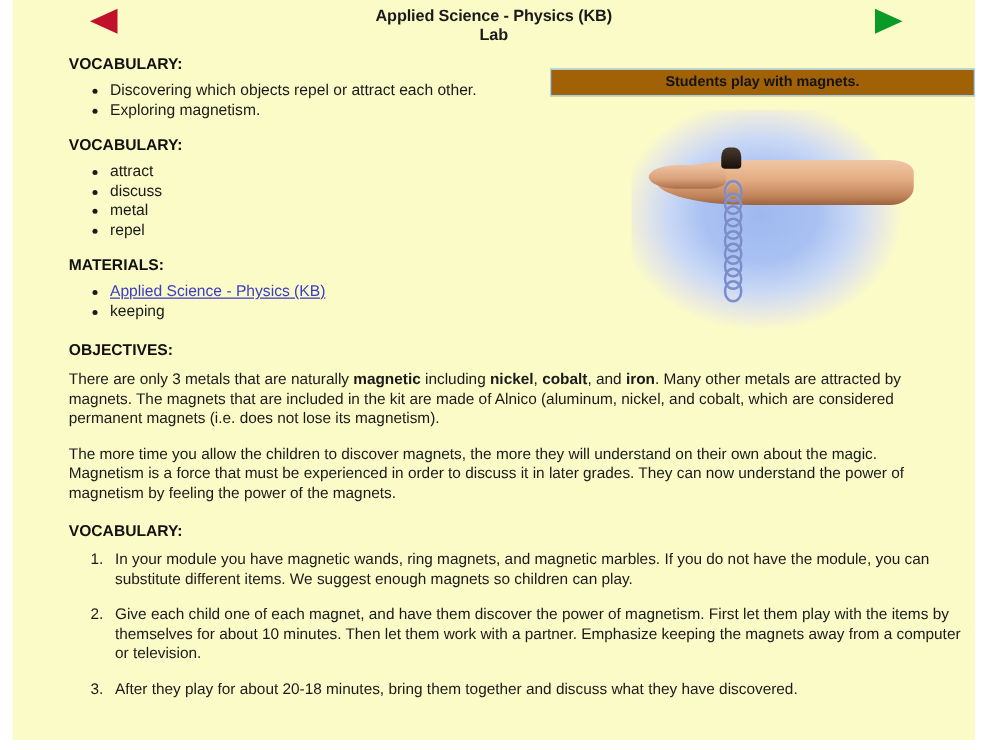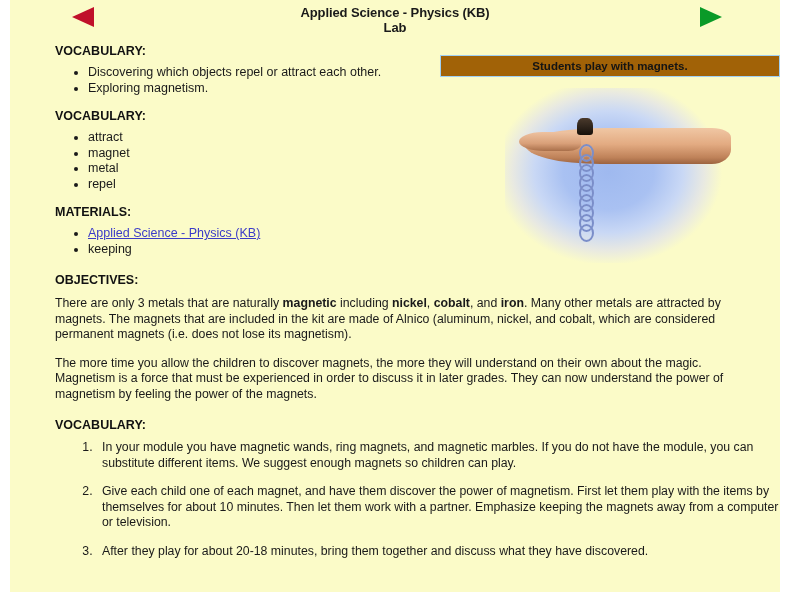--- a/index.html
+++ b/index.html
@@ -100,21 +100,21 @@
     font-size: 12.3px;
     color: #1a1a1a;
     line-height: 15.5px;
     margin: 0 0 0 45px;
     width: 700px;
     text-align: left;
   }
   .para b { font-weight: bold; text-align: center; }
 
   ol.procedure {
-    margin: 8px 0 0 14px;
+    margin: 8px 0 0 4px;
     padding-left: 72px;
     list-style: decimal;
   }
   ol.procedure li {
     font-size: 12.3px;
     color: #1a1a1a;
     line-height: 15.5px;
     width: 690px;
     padding-left: 6px;
     margin-bottom: 13px;
@@ -235,21 +235,21 @@
     <ul class="bullets">
       <li>Discovering which objects repel or attract each other.</li>
       <li>Exploring magnetism.</li>
     </ul>
 
     <div class="gap-md"></div>
 
     <div class="section-heading">VOCABULARY:</div>
     <ul class="bullets">
       <li>attract</li>
-      <li>magnet</li>
+      <li>discuss</li>
       <li>metal</li>
       <li>repel</li>
     </ul>
 
     <div class="gap-md"></div>
 
     <div class="section-heading">MATERIALS:</div>
     <ul class="bullets">
       <li><a class="doc-link" href="#">Applied Science - Physics (KB)</a></li>
       <li>keeping</li>

